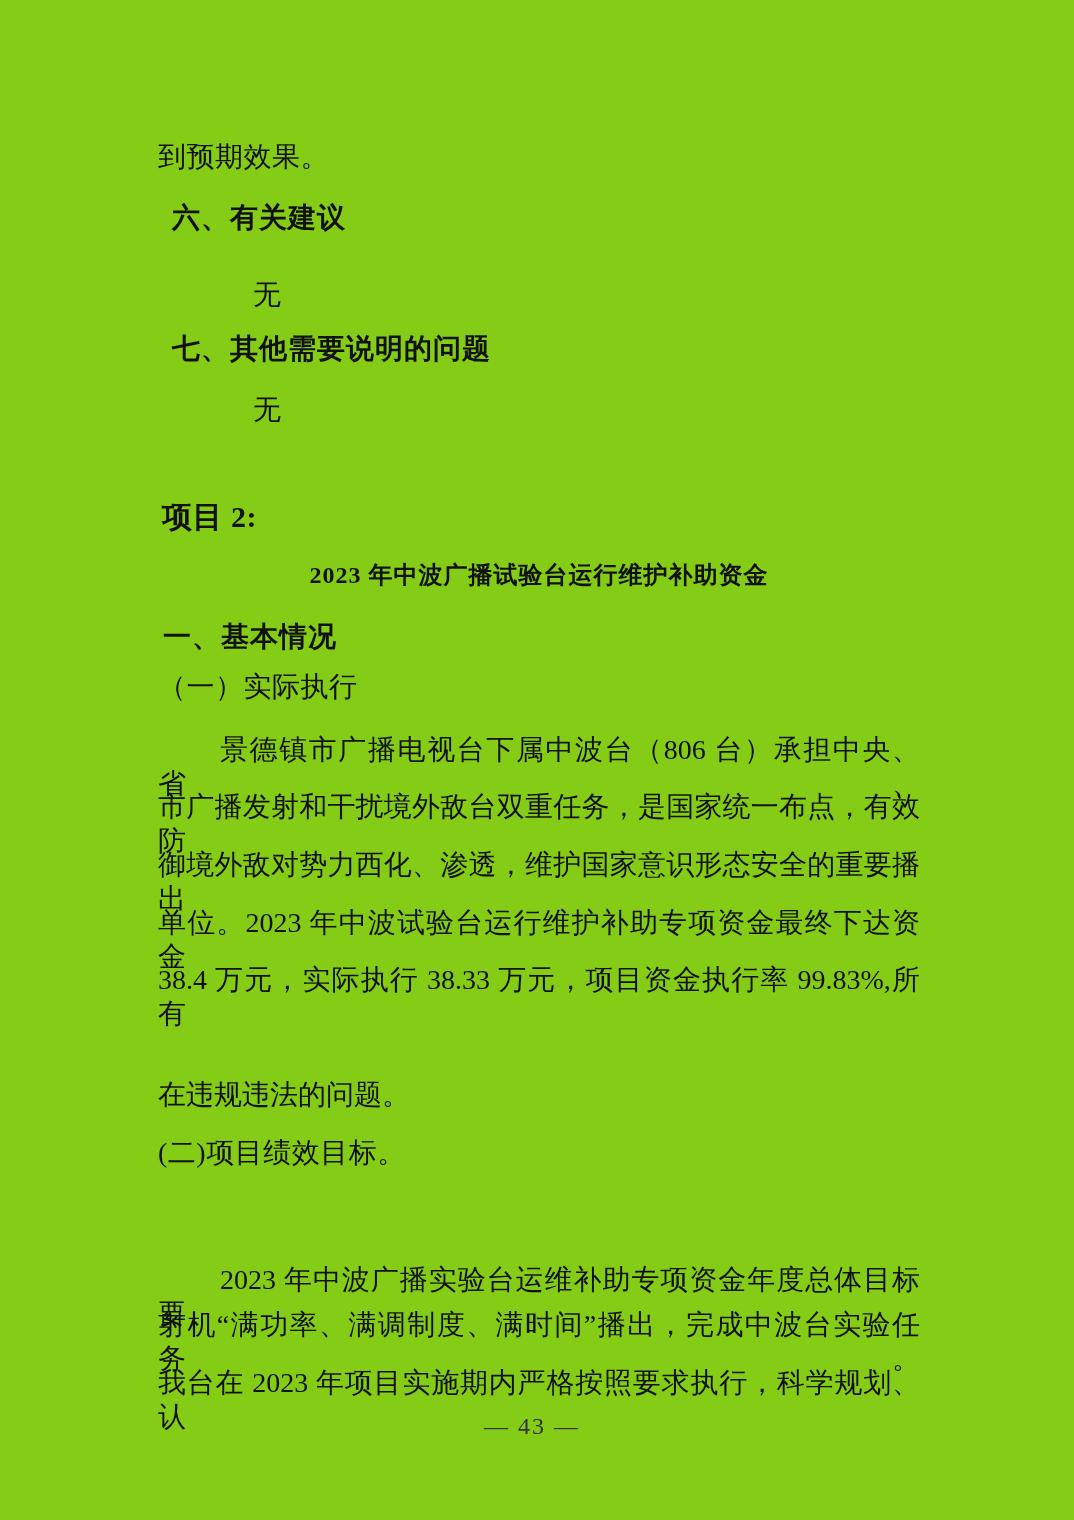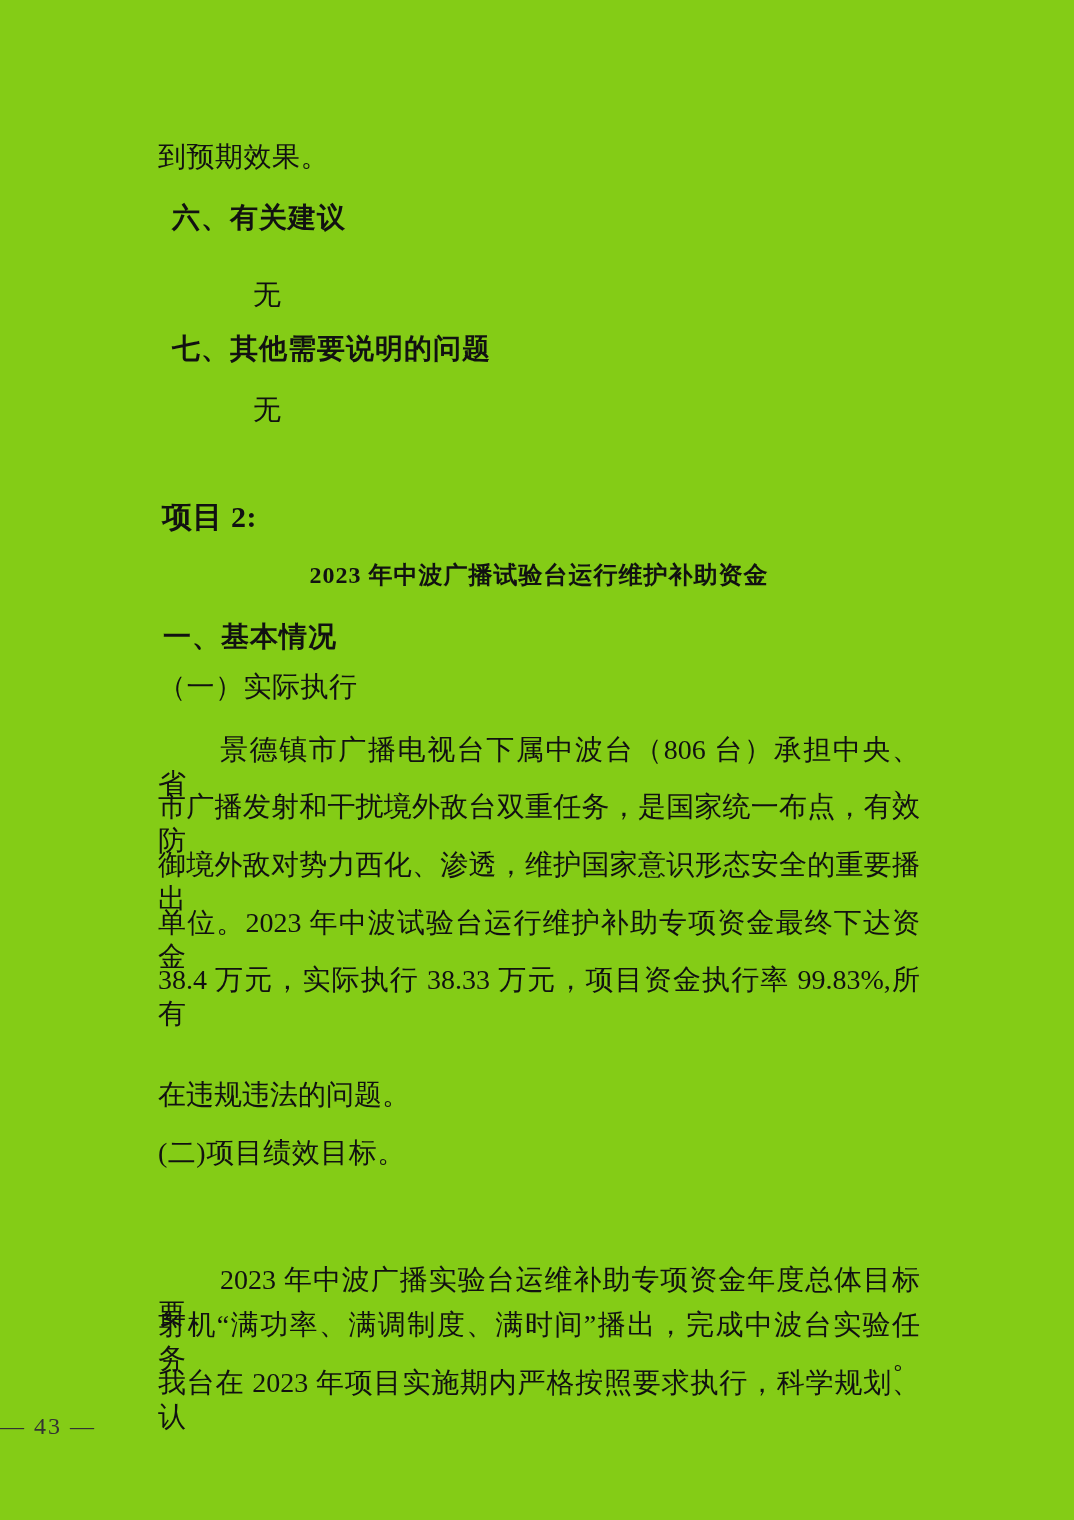--- a/index.html
+++ b/index.html
@@ -69,21 +69,21 @@
     font-size: 24px;
     white-space: nowrap;
     letter-spacing: 1px;
   }
   .ind2 { text-indent: 62px; }
   .footer {
     position: absolute;
     left: 0;
     top: 1411px;
     width: 1064px;
-    text-align: left;
+    text-align: center;
     font-family: "Liberation Serif", "DejaVu Serif", serif;
     font-size: 24px;
     line-height: 30px;
     color: #333333;
     letter-spacing: 2px;
   }
 </style>
 </head>
 <body>
 

